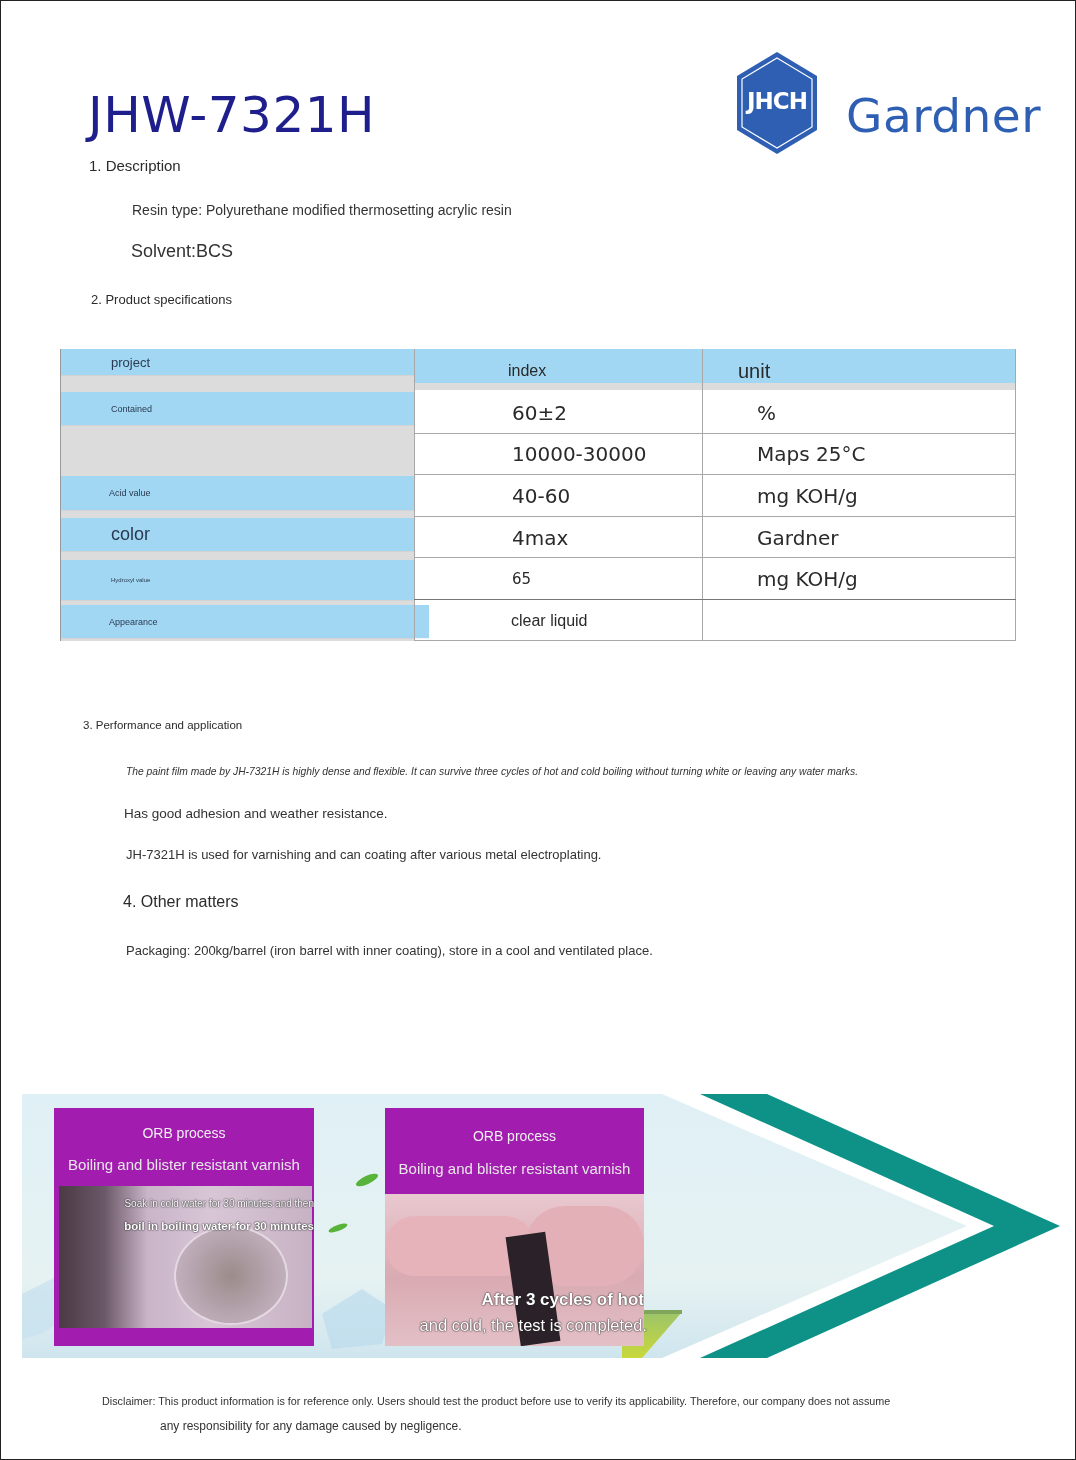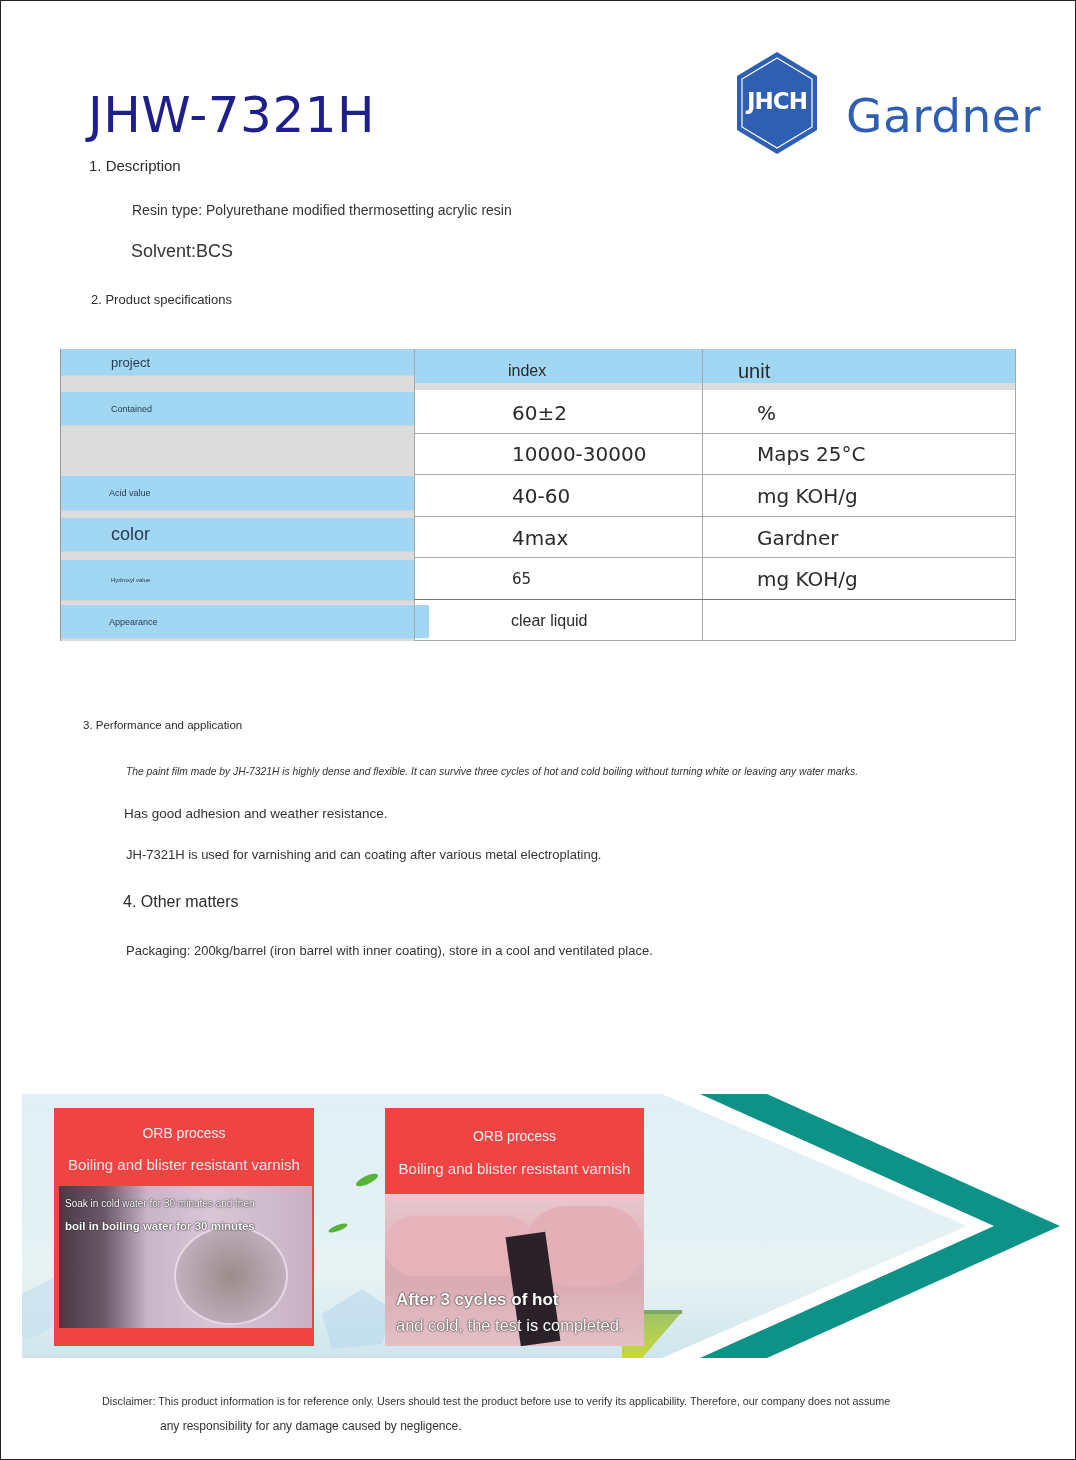--- a/index.html
+++ b/index.html
@@ -56,27 +56,26 @@
   .grid-lines { position: absolute; left: 354px; top: 0; width: 602px; height: 292px; }
   .vline { position: absolute; top: 0; width: 1px; height: 292px; background: #a8a8a8; }
   .hline { position: absolute; left: 0; height: 1px; width: 602px; background: #a8a8a8; }
   .cell-text {
     position: absolute; display: flex; align-items: center;
     font-family: "DejaVu Sans", sans-serif; color: #2a2a2a;
   }
 
   
   .banner { position: absolute; left: 22px; top: 1094px; width: 1054px; height: 264px; overflow: hidden; }
-  .video-card { position: absolute; background: #ef4444; overflow: hidden; }
+  .video-card { position: absolute; background: #a21caf; overflow: hidden; }
   .vc-title { position: absolute; left: 0; right: 0; text-align: center; color: #f0f0f0; font-size: 14px; }
   .vc-sub { position: absolute; left: 0; right: 0; text-align: center; color: #e8e8e8; font-size: 15px; }
   .overlay-text {
-    position: absolute; left: 0; right: 0; text-align: left; color: #fff;
+    position: absolute; left: 0; right: 0; text-align: right; color: #fff;
     text-shadow: 0 0 2px #333, 0 0 1px #000;
-    margin-left: 11px;
   }
   .disclaimer { font-size: 11px; color: #333; }
 </style>
 </head>
 <body>
 
 <div class="frame"></div>
 
 <div class="abs title">JHW-7321H</div>
 

